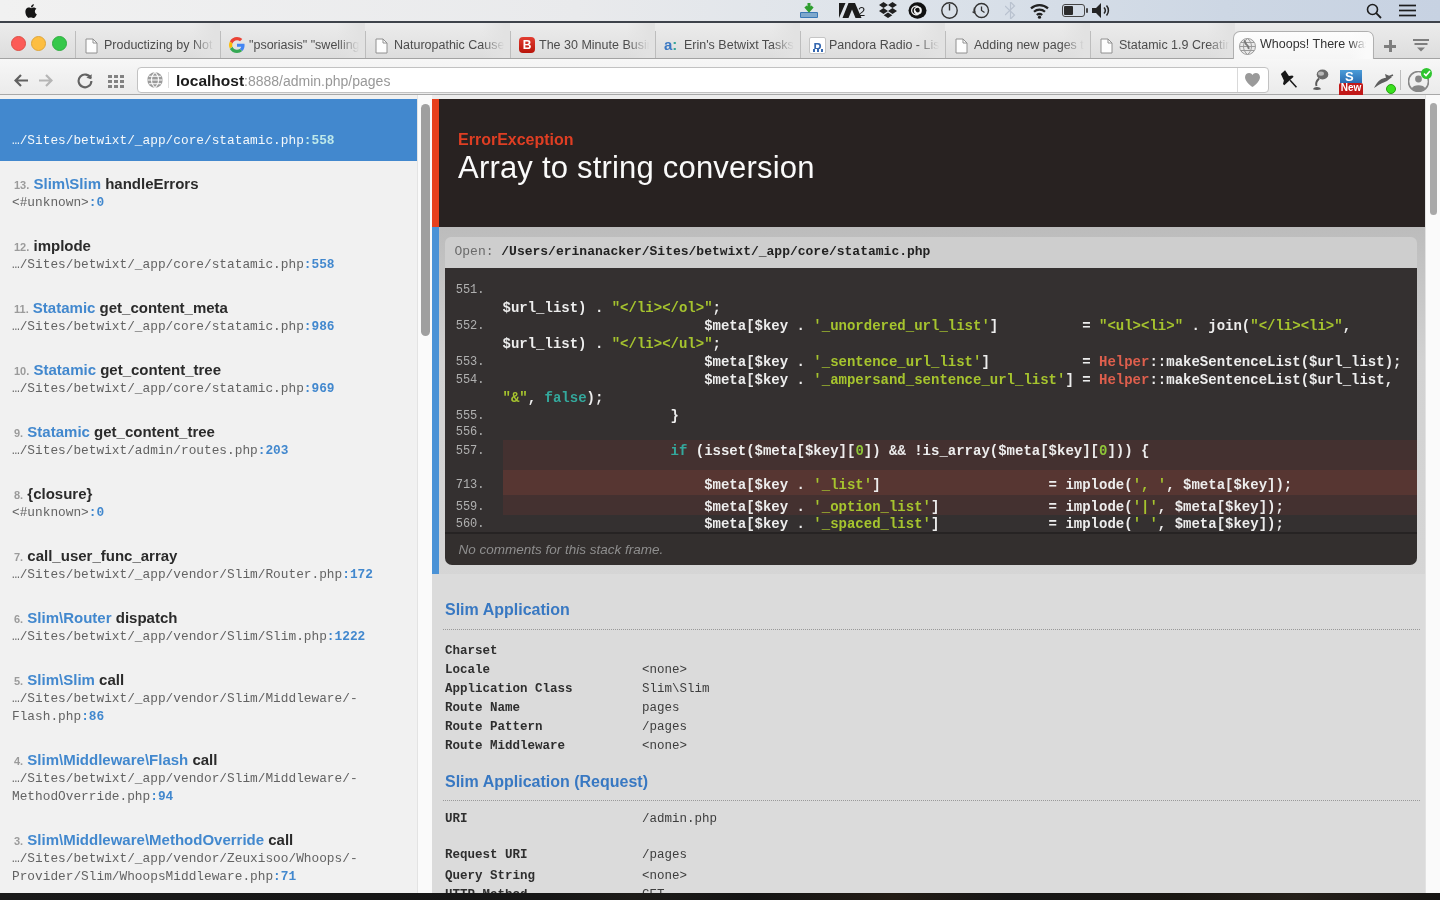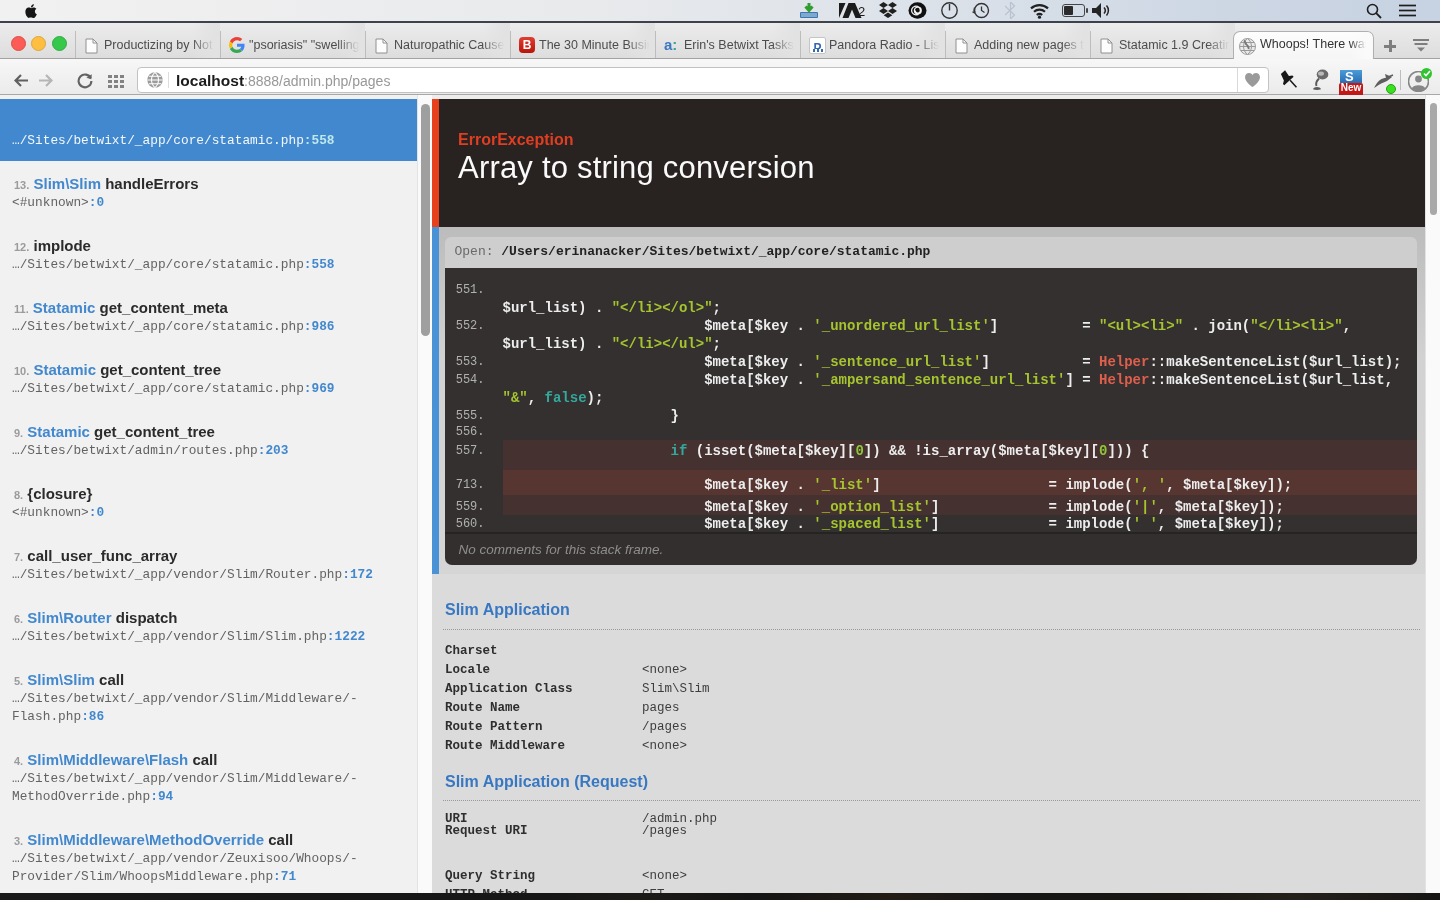--- a/index.html
+++ b/index.html
@@ -400,21 +400,21 @@
         <div class="dotline" style="top:55.5px;"></div>
         <div class="drow" style="top:68px;"><b>Charset</b></div>
         <div class="drow" style="top:87px;"><b>Locale</b>&lt;none&gt;</div>
         <div class="drow" style="top:106px;"><b>Application Class</b>Slim\Slim</div>
         <div class="drow" style="top:125px;"><b>Route Name</b>pages</div>
         <div class="drow" style="top:144px;"><b>Route Pattern</b>/pages</div>
         <div class="drow" style="top:163px;"><b>Route Middleware</b>&lt;none&gt;</div>
         <div class="dhead" style="top:199.5px;">Slim Application (Request)</div>
         <div class="dotline" style="top:226px;"></div>
         <div class="drow" style="top:236.5px;"><b>URI</b>/admin.php</div>
-        <div class="drow" style="top:248px;"><b>Request URI</b>/pages</div>
+        <div class="drow" style="top:272px;"><b>Request URI</b>/pages</div>
         <div class="drow" style="top:293.5px;"><b>Query String</b>&lt;none&gt;</div>
         <div class="drow" style="top:312.5px;"><b>HTTP Method</b>GET</div>
       </div>
     </div>
     <div id="rscroll">
         <div id="rthumb"></div>
       </div>
   </div>
   <div class="abs" id="dock"></div>
 </div>

